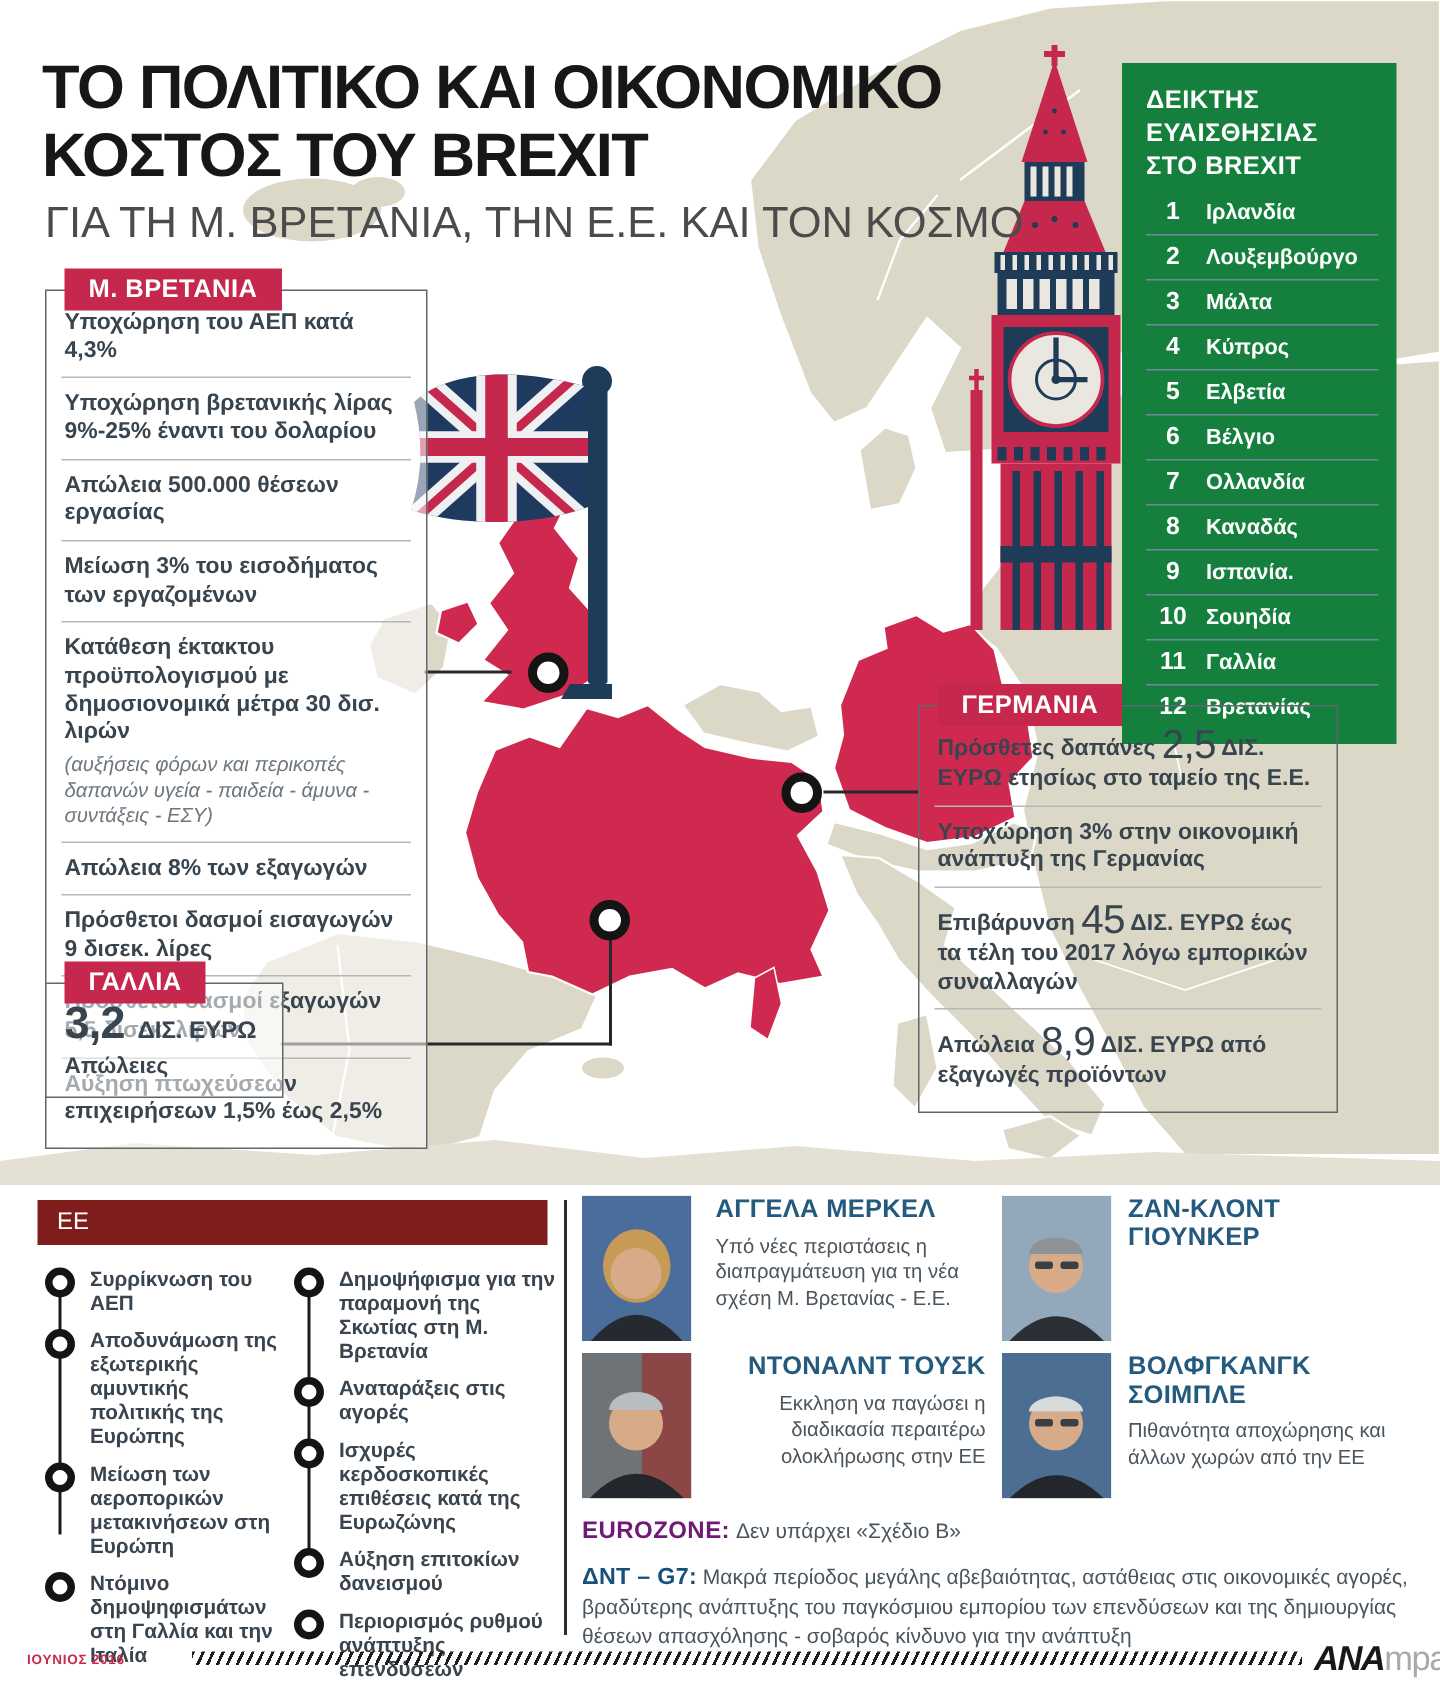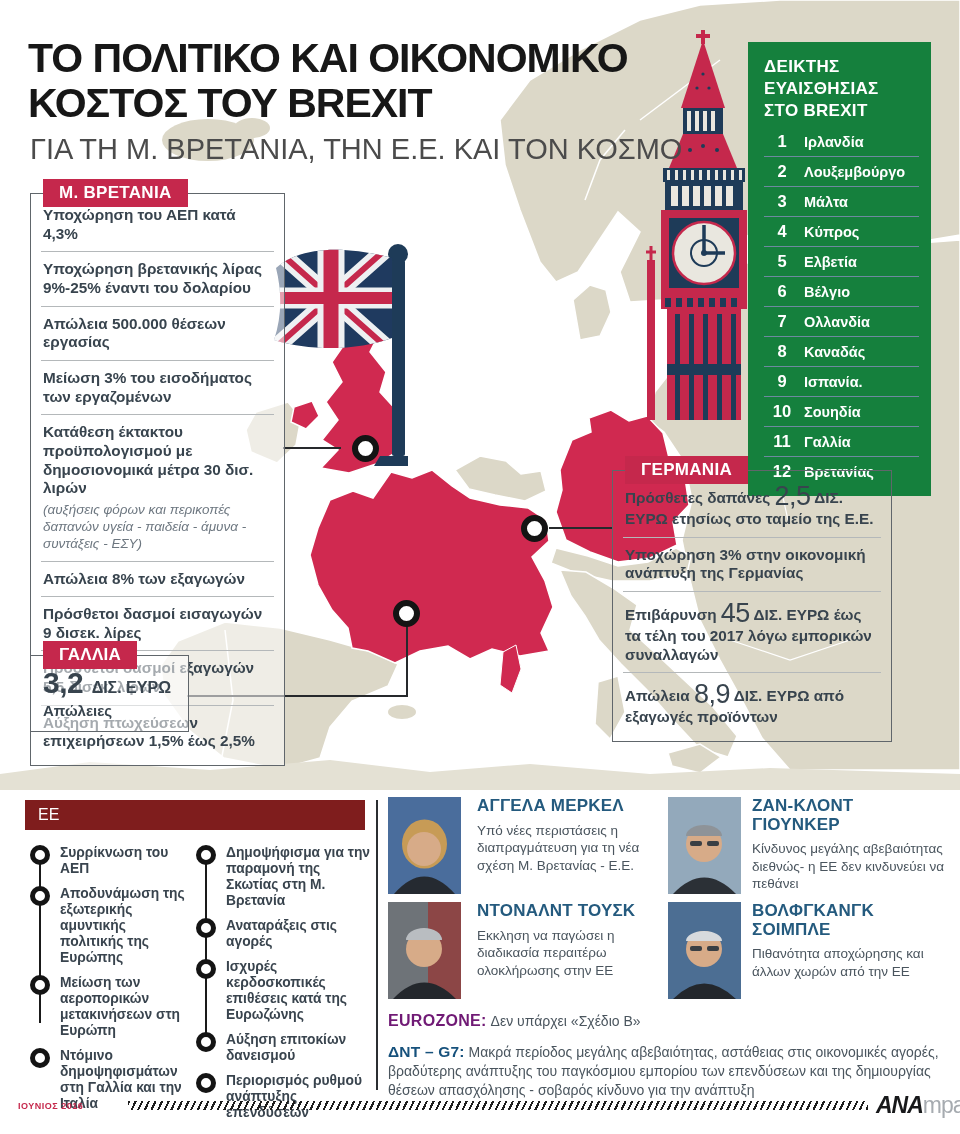--- a/index.html
+++ b/index.html
@@ -375,38 +375,37 @@
 
 <div class="abs photo" style="left:388px;top:902px;">
   <svg width="73" height="97" viewBox="0 0 73 97">
       <rect width="73" height="97" fill="#6e7378"></rect>
       <rect x="40" width="33" height="97" fill="#8c4646"></rect>
       <circle cx="36" cy="47" r="18" fill="#d7ab88"></circle>
       <path d="M18,38 a18,12 0 0,1 36,0 Z" fill="#b9bdc1"></path>
       <path d="M5,97 Q36,64 68,97 Z" fill="#23272c"></path>
     </svg>
 </div>
-<div class="abs qblock" style="left:477px;top:902px;width:180px;">
+<div class="abs qblock" style="left:477px;top:902px;width:180px;text-align:right;">
   <div class="qname">ΝΤΟΝΑΛΝΤ ΤΟΥΣΚ</div>
   <div class="qtext">Εκκληση να παγώσει η διαδικασία περαιτέρω ολοκλήρωσης στην ΕΕ</div>
 </div>
 
 <div class="abs photo" style="left:668px;top:797px;">
   <svg width="73" height="97" viewBox="0 0 73 97">
       <rect width="73" height="97" fill="#93a9bb"></rect>
       <circle cx="36" cy="47" r="18" fill="#d7ab88"></circle>
       <path d="M18,39 a18,11 0 0,1 36,0 Z" fill="#8e9398"></path>
       <rect x="22" y="44" width="12" height="5" rx="2" fill="#3a3f44"></rect>
       <rect x="39" y="44" width="12" height="5" rx="2" fill="#3a3f44"></rect>
       <path d="M5,97 Q36,64 68,97 Z" fill="#2b3036"></path>
     </svg>
 </div>
 <div class="abs qblock" style="left:752px;top:797px;width:192px;">
   <div class="qname">ΖΑΝ-ΚΛΟΝΤ ΓΙΟΥΝΚΕΡ</div>
-  <div class="qtext">Κίνδυνος μεγάλης αβεβαιότητας διεθνώς- η ΕΕ δεν κινδυνεύει να πεθάνει</div>
 </div>
 
 <div class="abs photo" style="left:668px;top:902px;">
   <svg width="73" height="97" viewBox="0 0 73 97">
       <rect width="73" height="97" fill="#4c6e93"></rect>
       <circle cx="36" cy="47" r="18" fill="#d7ab88"></circle>
       <path d="M18,39 a18,10 0 0,1 36,0 Z" fill="#d7dadd"></path>
       <rect x="22" y="44" width="12" height="5" rx="2" fill="#3a3f44"></rect>
       <rect x="39" y="44" width="12" height="5" rx="2" fill="#3a3f44"></rect>
       <path d="M5,97 Q36,66 68,97 Z" fill="#23272c"></path>

